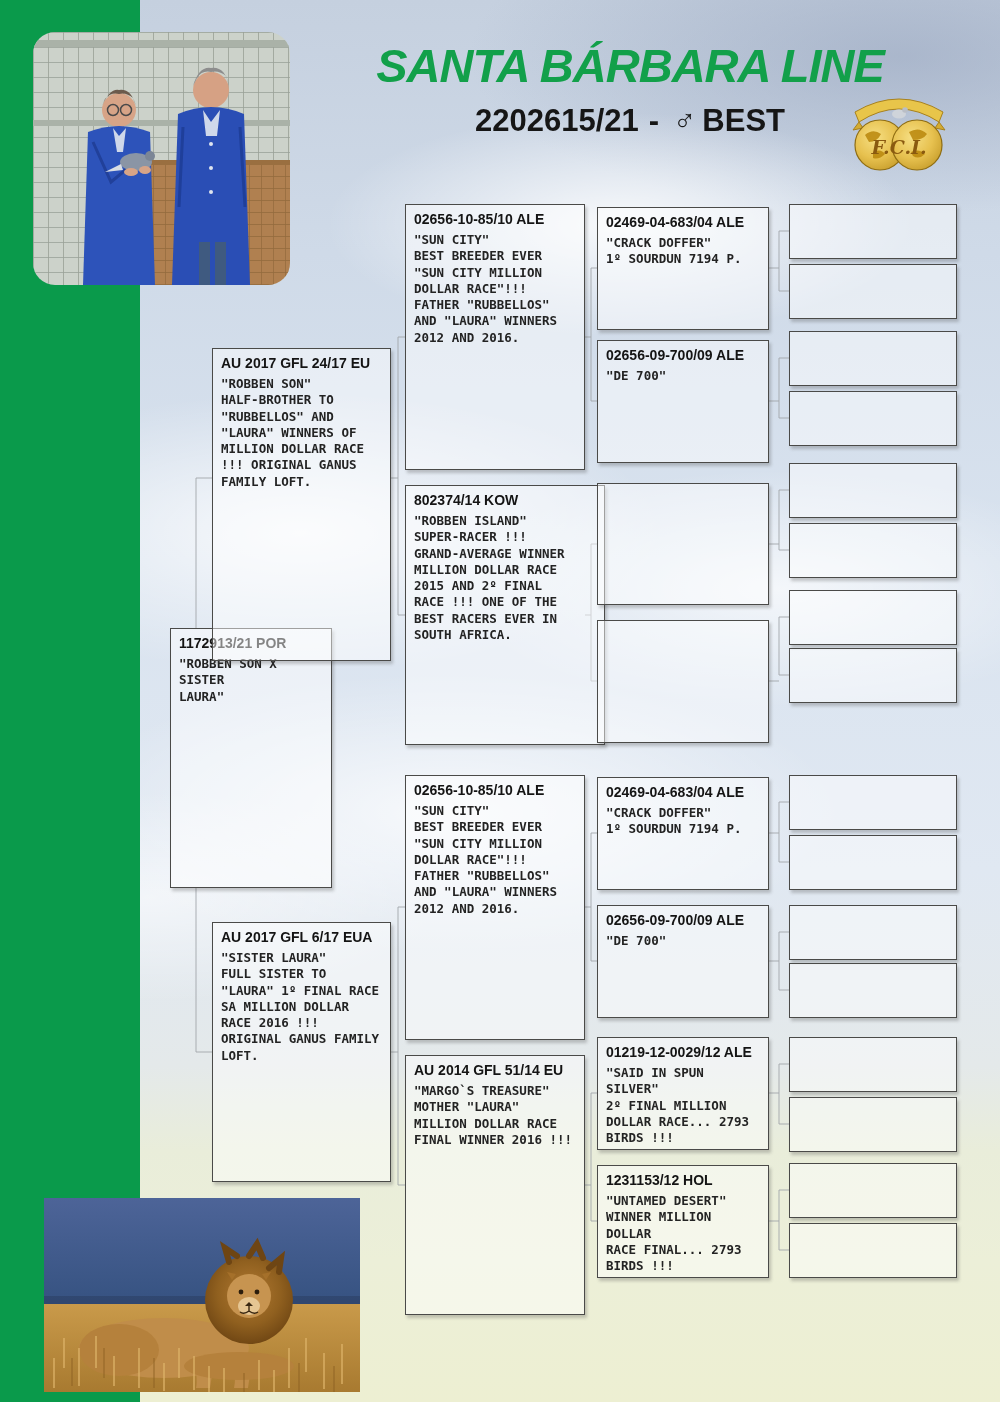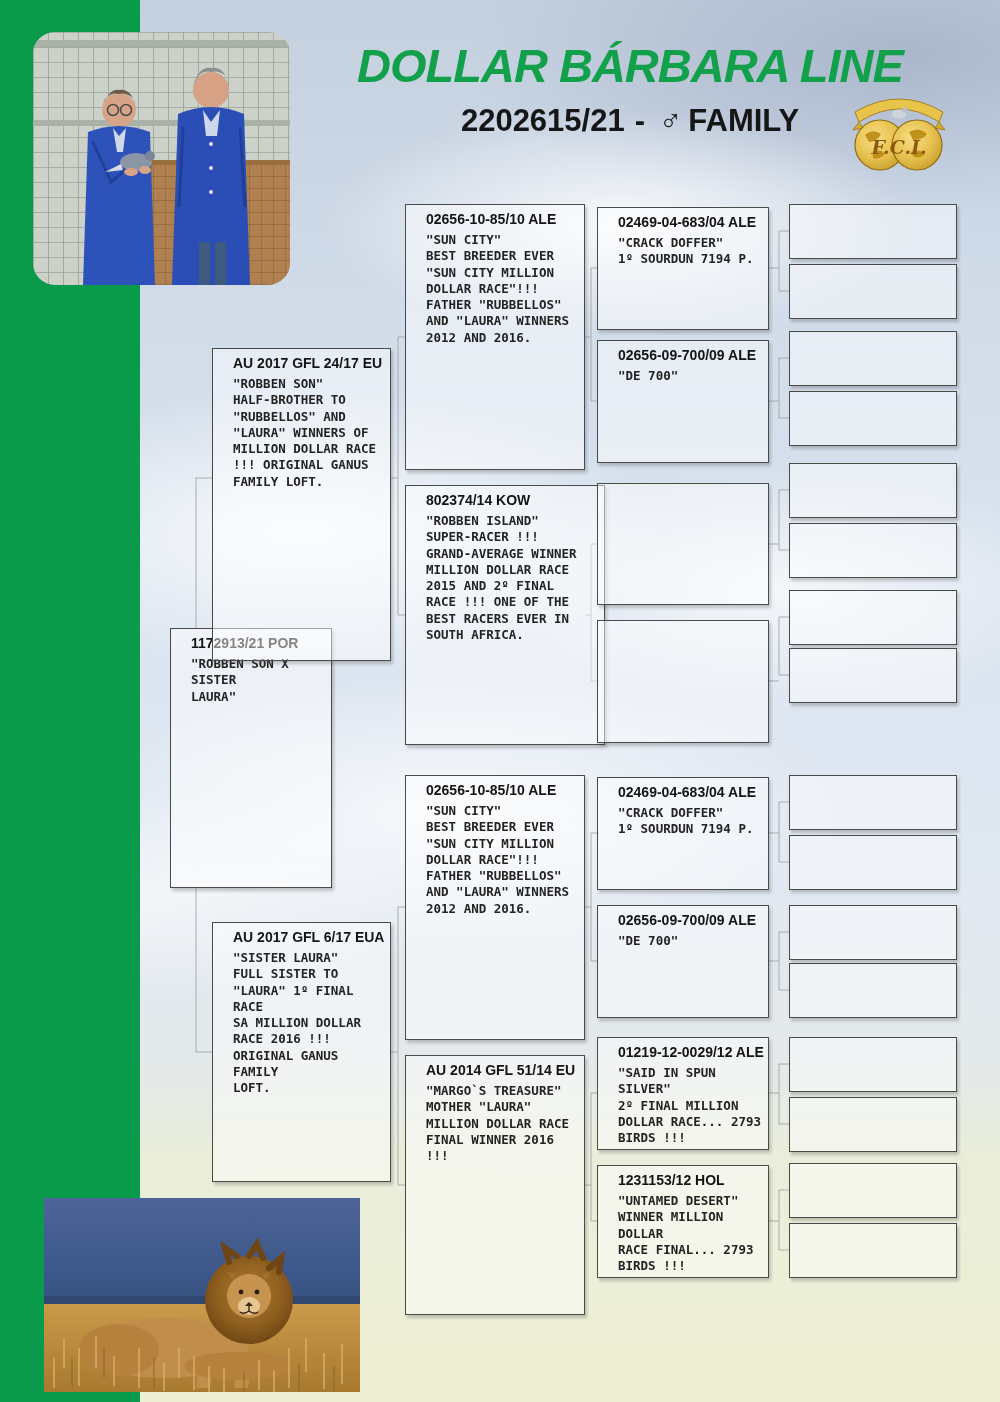--- a/index.html
+++ b/index.html
@@ -29,21 +29,21 @@
   
   .photo-breeders{position:absolute;left:33px;top:32px;width:257px;height:253px;border-radius:22px;overflow:hidden;}
   .photo-lion{position:absolute;left:44px;top:1198px;width:316px;height:194px;overflow:hidden;}
   .logo{position:absolute;left:851px;top:90px;width:96px;height:84px;}
   
   .pbox{
     position:absolute;box-sizing:border-box;
     background:rgba(255,255,255,.48);
     border:1px solid #4a4a48;
     box-shadow:2px 3px 3px rgba(70,70,70,.28);
-    padding:6px 4px 4px 20px;overflow:hidden;
+    padding:6px 4px 4px 8px;overflow:hidden;
   }
   .pbox-id{font-weight:700;font-size:14px;color:#141414;letter-spacing:0;}
   .pbox-text{
     margin-top:5px;font-family:"DejaVu Sans Mono",monospace;font-weight:700;
     font-size:12.5px;line-height:1.3;color:#232323;white-space:pre-line;
   }
   
   #bx-subject{left:170px;top:628px;width:162px;height:260px;}
   #bx-sire{left:212px;top:348px;width:179px;height:313px;}
   #bx-dam{left:212px;top:922px;width:179px;height:260px;}
@@ -118,23 +118,23 @@
         <circle cx="178" cy="136" r="2" fill="#dfe5ef"></circle>
         <circle cx="178" cy="160" r="2" fill="#dfe5ef"></circle>
         <path d="M150,95 L146,175 M207,95 L212,175" stroke="#1f3f9a" stroke-width="3" fill="none"></path>
         <rect x="166" y="210" width="11" height="43" fill="#3f5a80"></rect>
         <rect x="182" y="210" width="11" height="43" fill="#3f5a80"></rect>
       </g>
     </svg>
   </div>
 
   <div class="hdr">
-    <div class="hdr-title">DOLLAR BÁRBARA LINE</div>
+    <div class="hdr-title">SANTA BÁRBARA LINE</div>
     <div class="hdr-sub">
-      <span>2202615/21</span><span class="dash">-</span><span class="sex">♂</span><span>FAMILY</span>
+      <span>2202615/21</span><span class="dash">-</span><span class="sex">♂</span><span>BEST</span>
     </div>
   </div>
 
   <div class="logo">
     <svg width="96" height="84" viewBox="0 0 96 84" xmlns="http://www.w3.org/2000/svg">
       <defs>
         <radialGradient id="gold" cx="40%" cy="35%" r="75%">
           <stop offset="0%" stop-color="#f6df84"></stop>
           <stop offset="55%" stop-color="#e7c14f"></stop>
           <stop offset="100%" stop-color="#c49a28"></stop>

